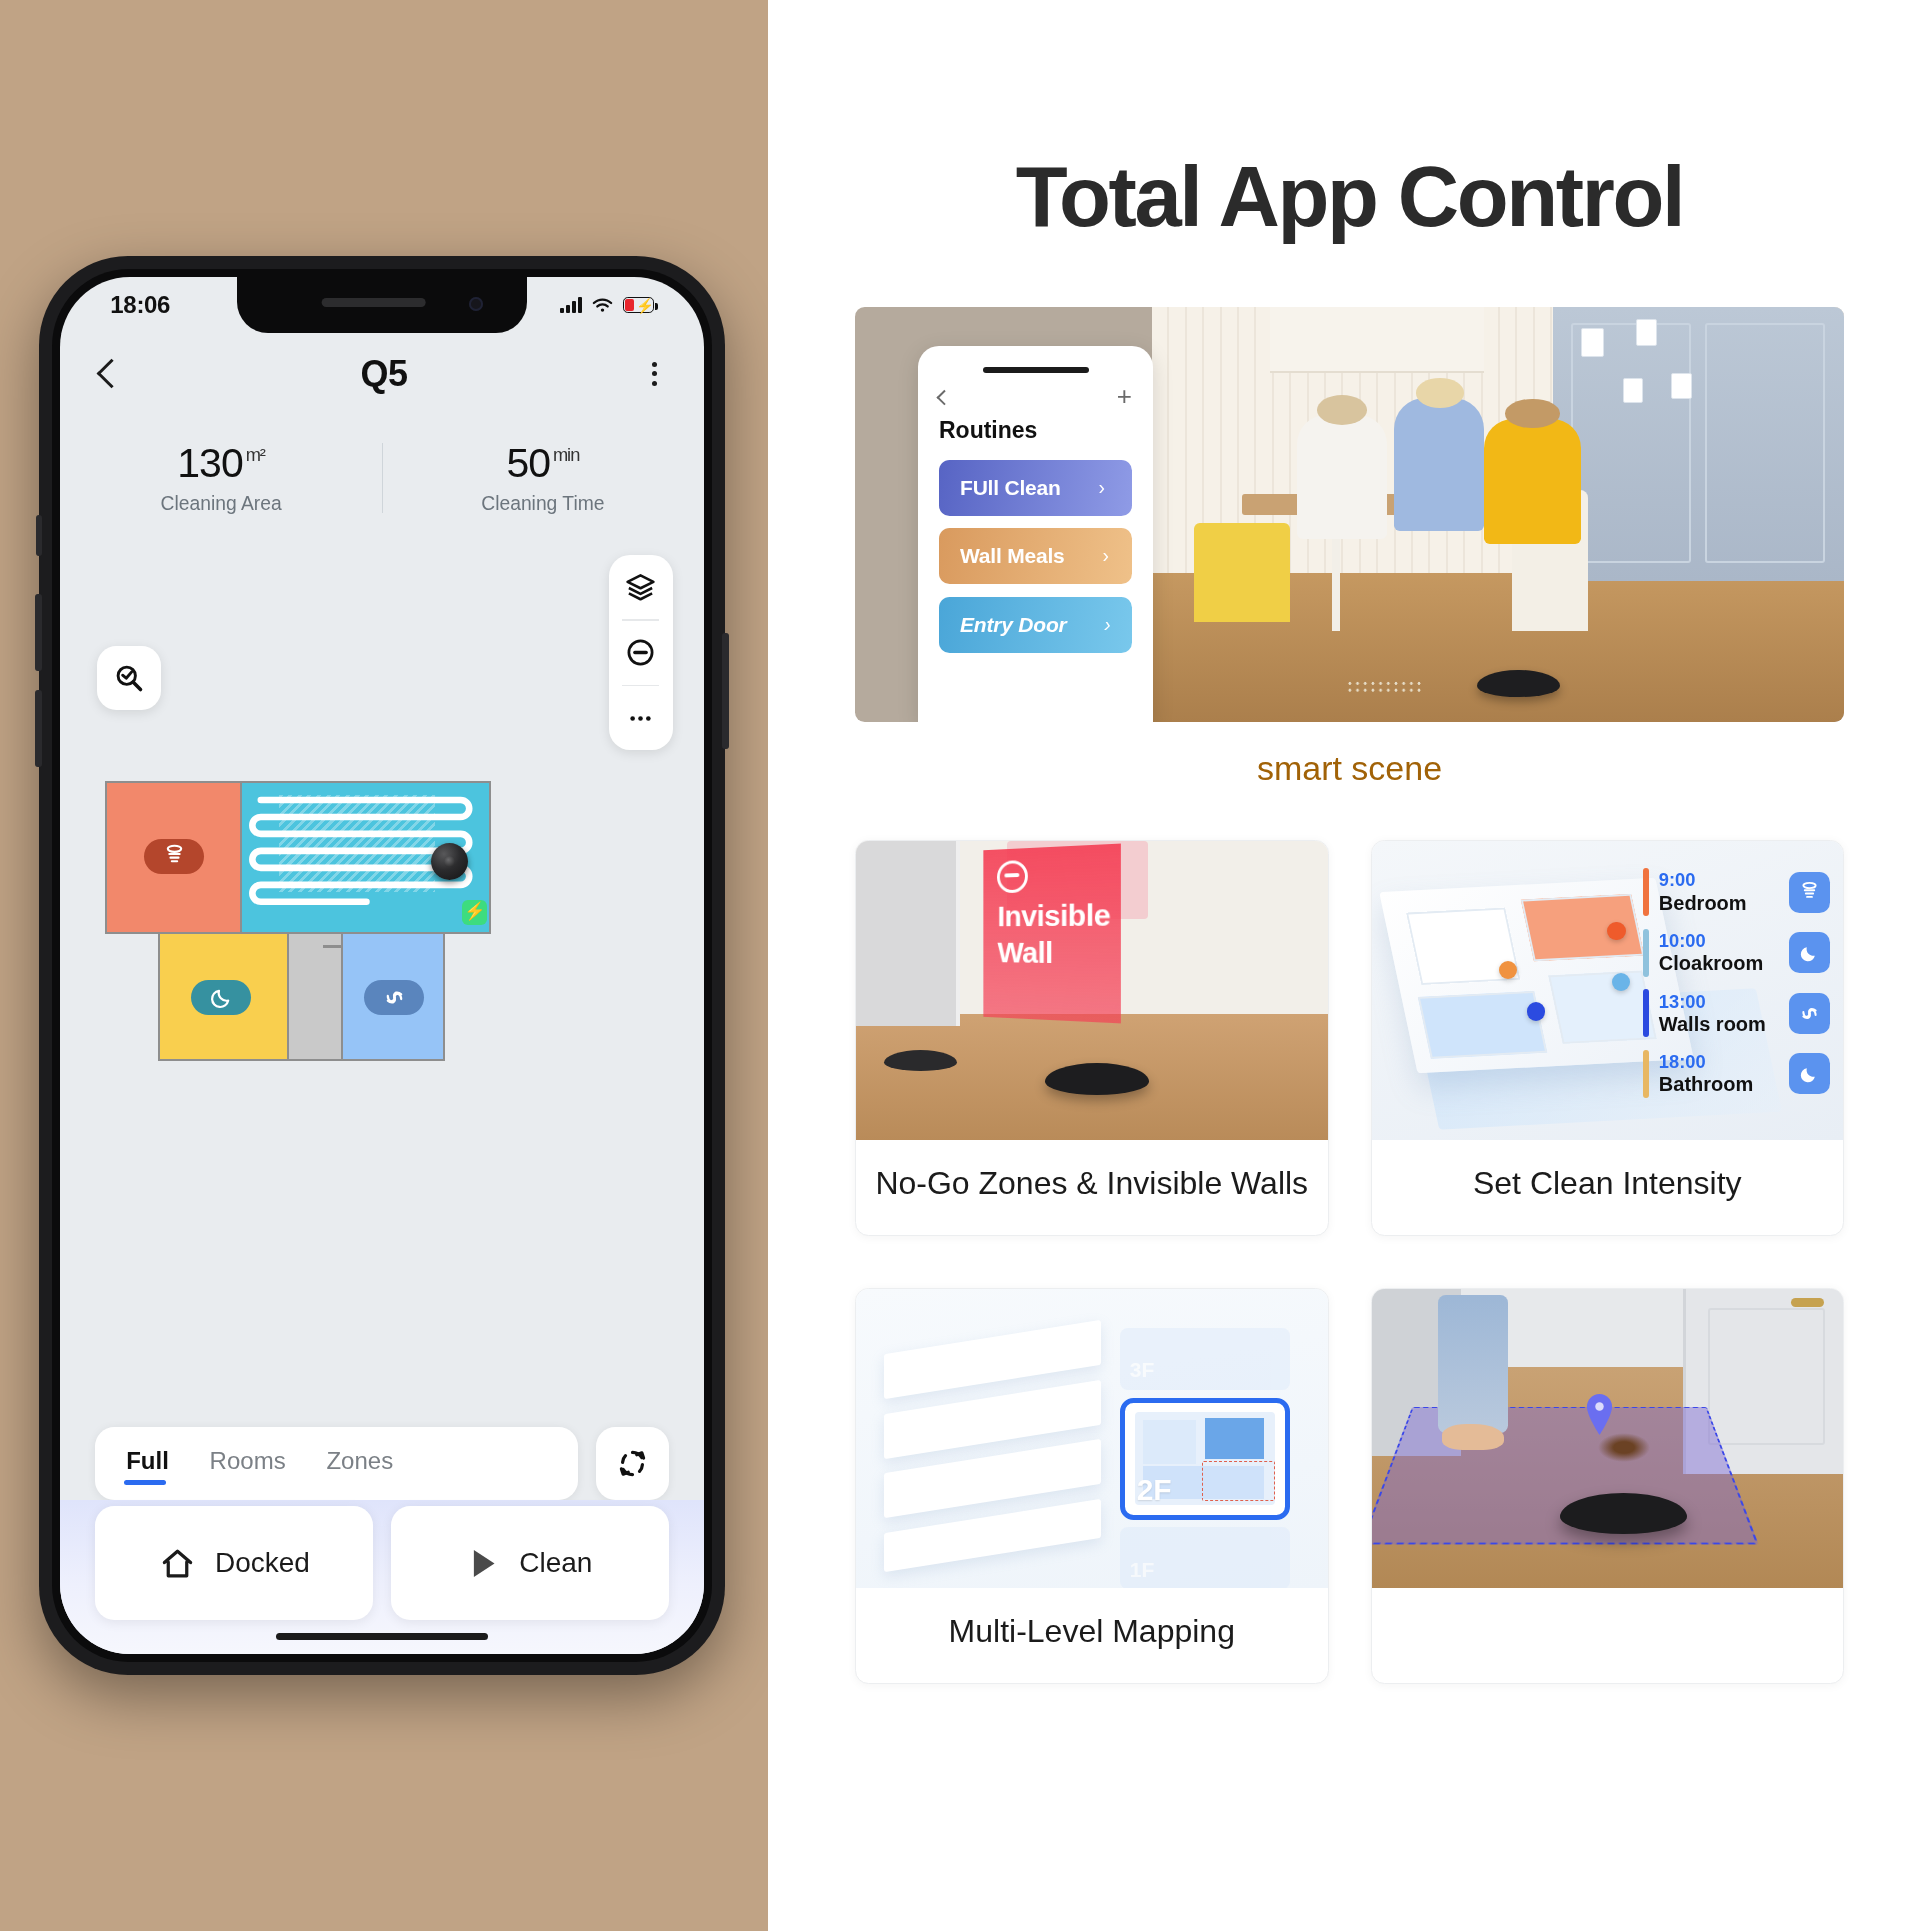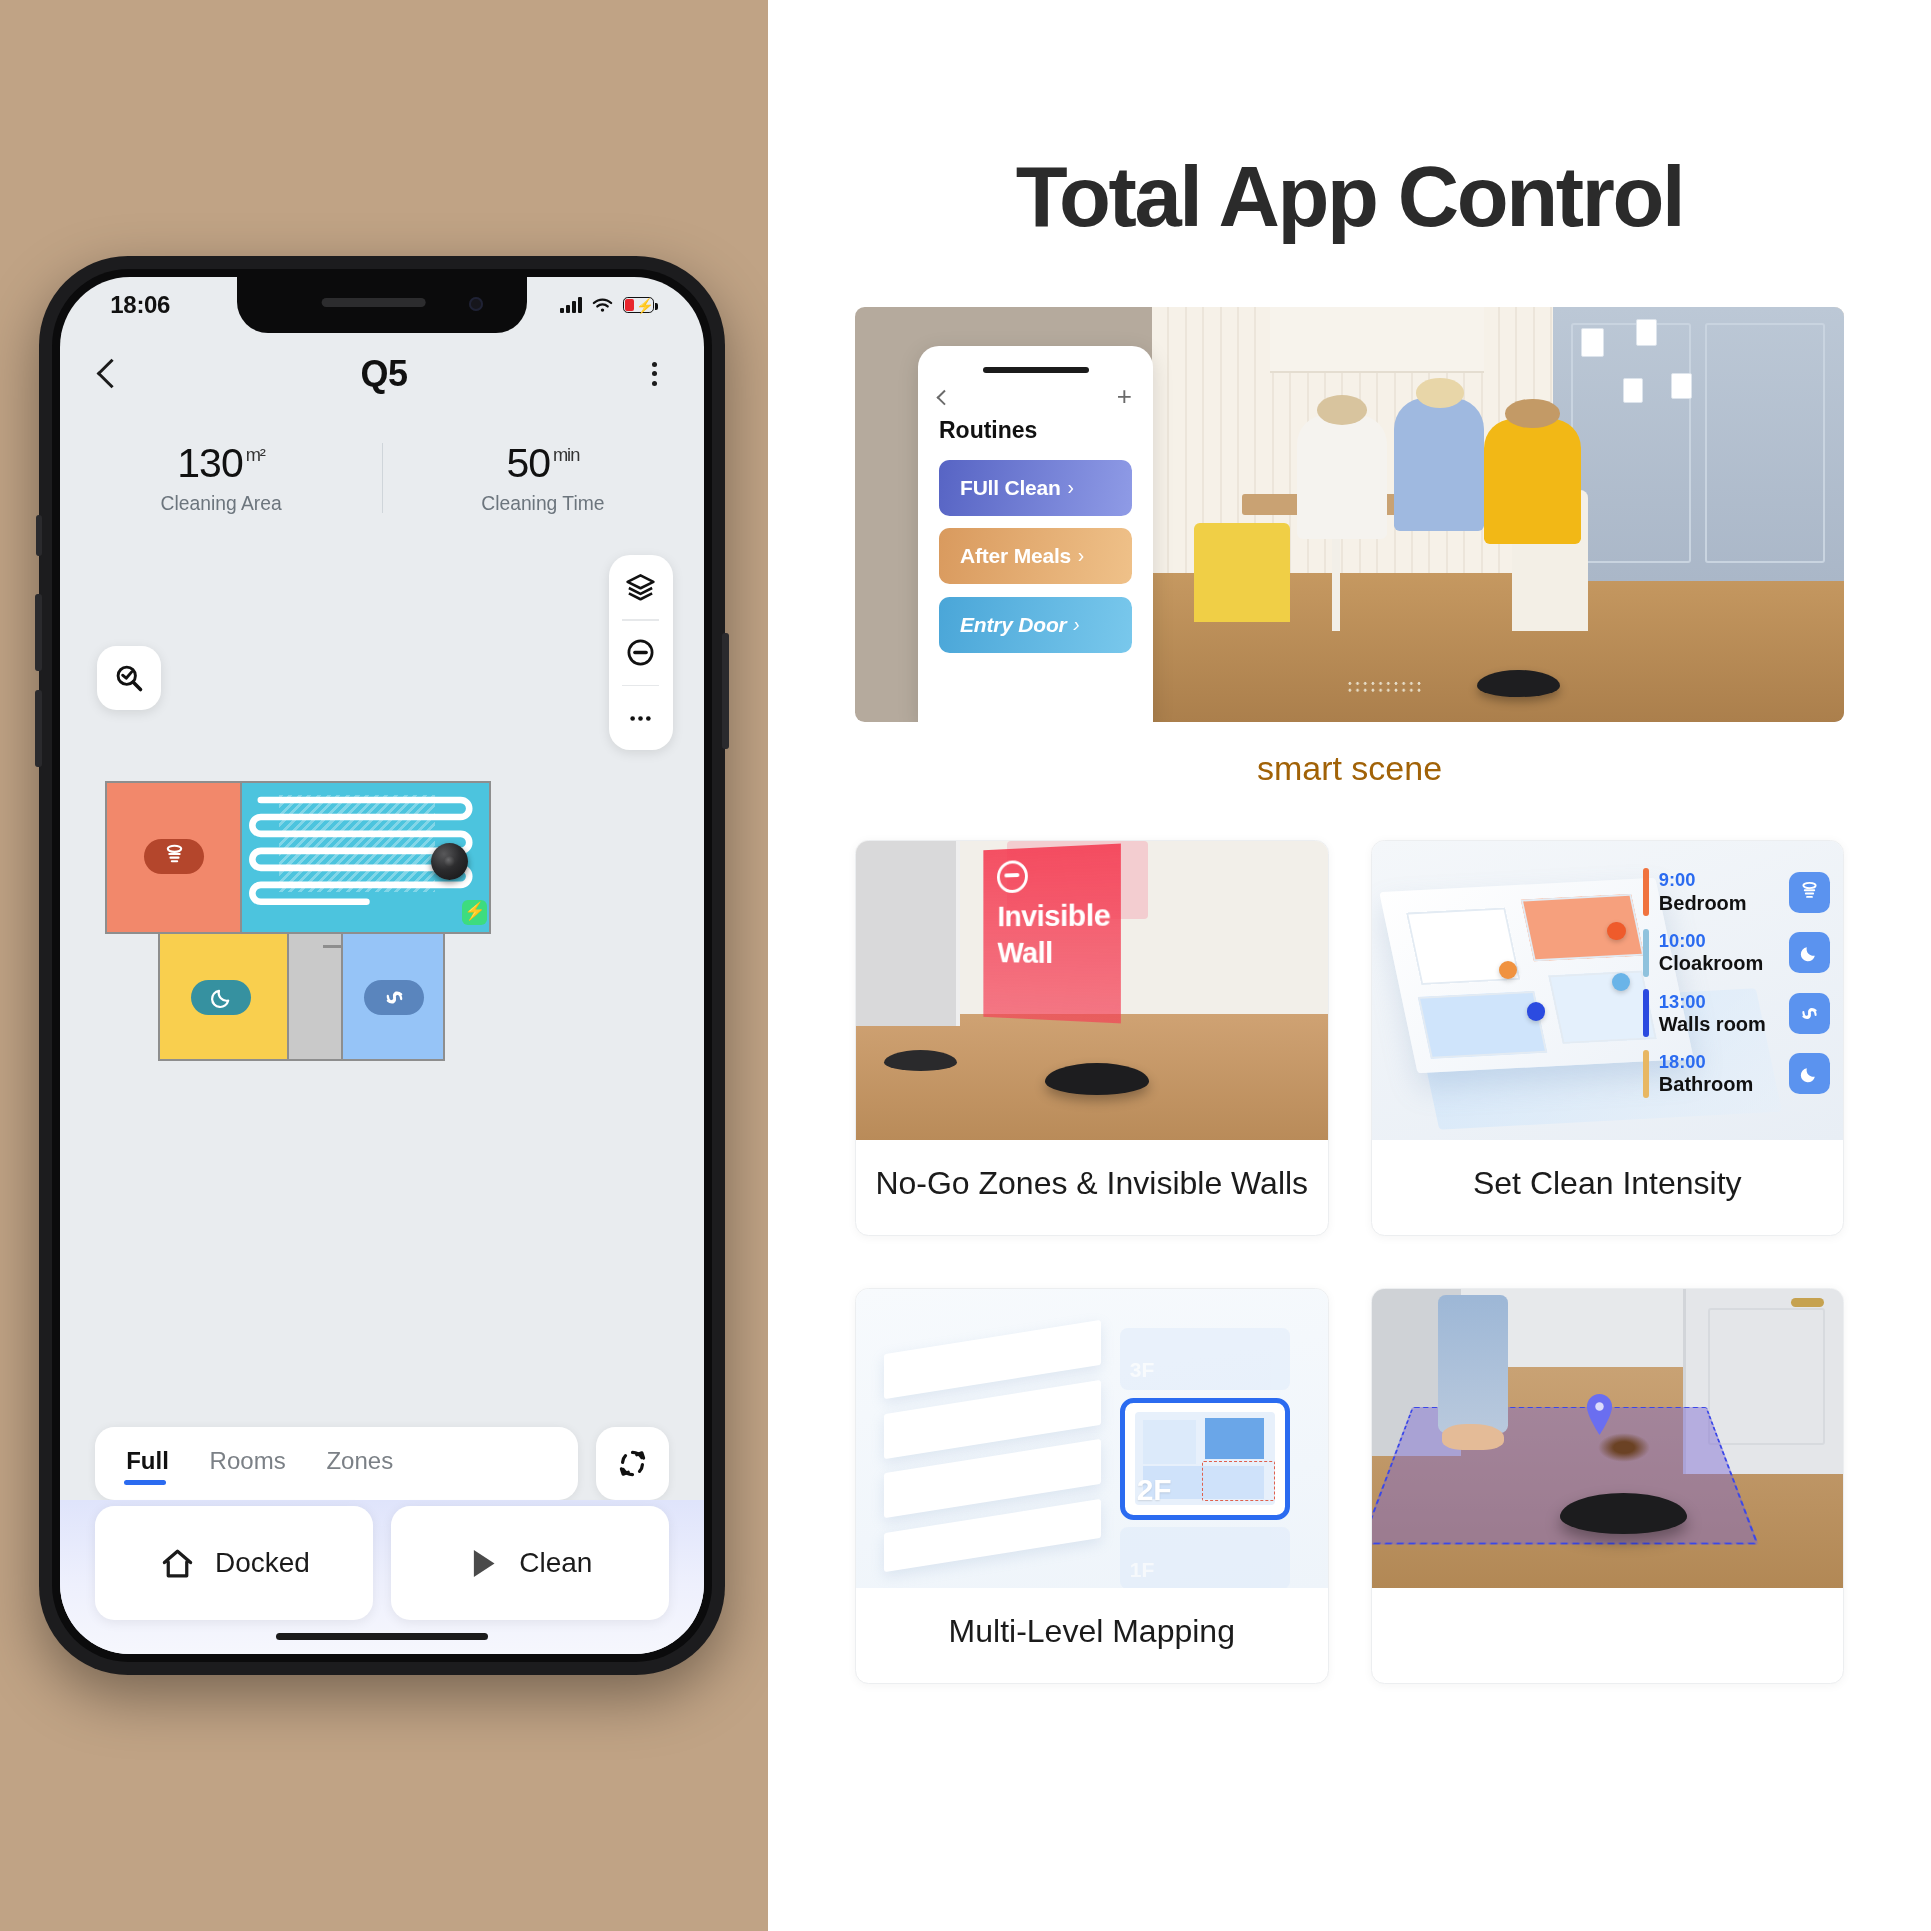--- a/index.html
+++ b/index.html
@@ -237,21 +237,21 @@
   }
   .rt-grab { width:106px; height:5.8px; background:#1b1b1b; border-radius:3.9px; margin:1.9px auto 15.4px; }
   .rt-top { display:flex; justify-content:space-between; align-items:center; margin-bottom:11.6px; }
   .rt-chev { width:10.6px;height:10.6px;border-left:2.4px solid #6a6a6a;border-bottom:2.4px solid #6a6a6a;
     transform:rotate(45deg); cursor:pointer;}
   .rt-plus { font-size:26px; color:#6a6a6a; line-height:17.4px; cursor:pointer; }
   .rt-title { font-size:23px; font-weight:700; color:#111; margin:5.8px 0 15.4px; }
   .rt-chip {
     height:56px; border-radius:10.6px; display:flex; align-items:center;
     padding:4px 21px; margin-bottom:12.6px; color:#fff; font-size:21px; font-weight:700;
-    cursor:pointer; letter-spacing:-0.2px;
+    cursor:pointer; letter-spacing:-0.2px;gap:31px;
   }
   .rt-chip span.ar { margin-left:6.8px; font-weight:400; font-size:19.3px; }
   .c1 { background:linear-gradient(100deg,#5764c4,#8f9be6); }
   .c2 { background:linear-gradient(100deg,#d99a5e,#efc189); }
   .c3 { background:linear-gradient(100deg,#4aa6d8,#79c8ec);font-style:italic; }
 
   
   .kitchen { position:absolute; left:297px; top:0; right:0; bottom:0;
     background:linear-gradient(180deg,#f2ece2 0%,#f2ece2 36%,#efe8dd 36%,#efe8dd 62%,#c79a62 62%,#ab7f4c 100%); }
   .kit-cab { position:absolute; right:0; top:0; width:42%; height:66%;
@@ -573,21 +573,21 @@
       <div class="rt-top">
         <div class="rt-chev"></div>
         <div class="rt-plus">+</div>
       </div>
       <div class="rt-title">Routines</div>
       <div class="rt-chip c1">
         <span>FUll Clean</span>
         <span class="ar">›</span>
       </div>
       <div class="rt-chip c2">
-        <span>After Meals</span>
+        <span>Wall Meals</span>
         <span class="ar">›</span>
       </div>
       <div class="rt-chip c3">
         <span>Entry Door</span>
         <span class="ar">›</span>
       </div>
     </div>
   </div>
   <div class="hero-cap">smart scene</div>
 

